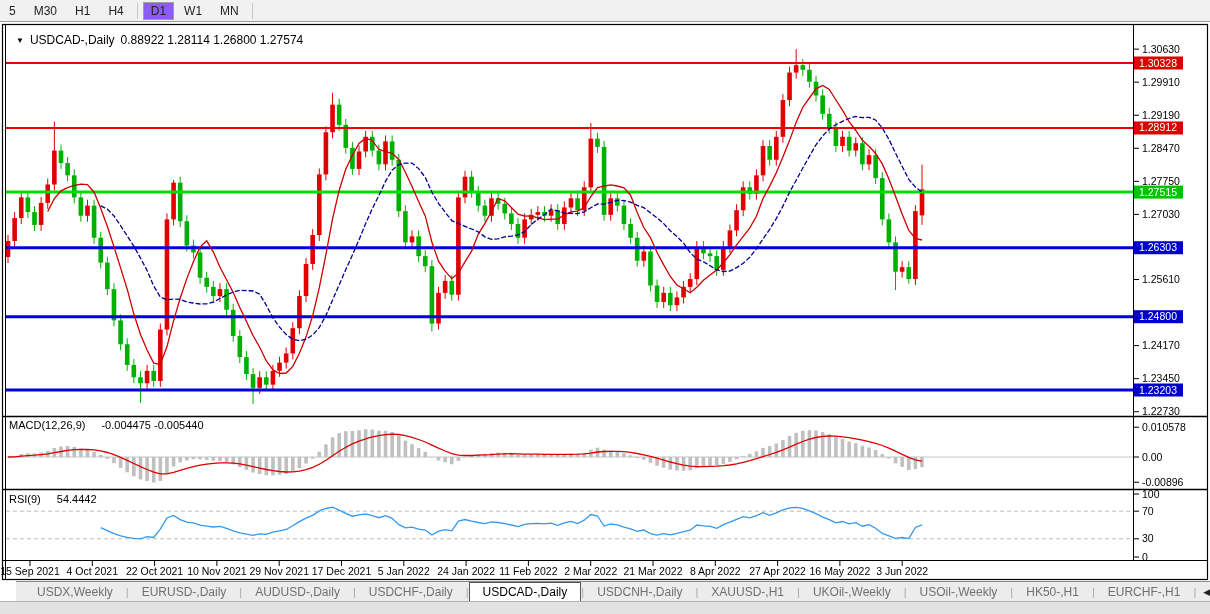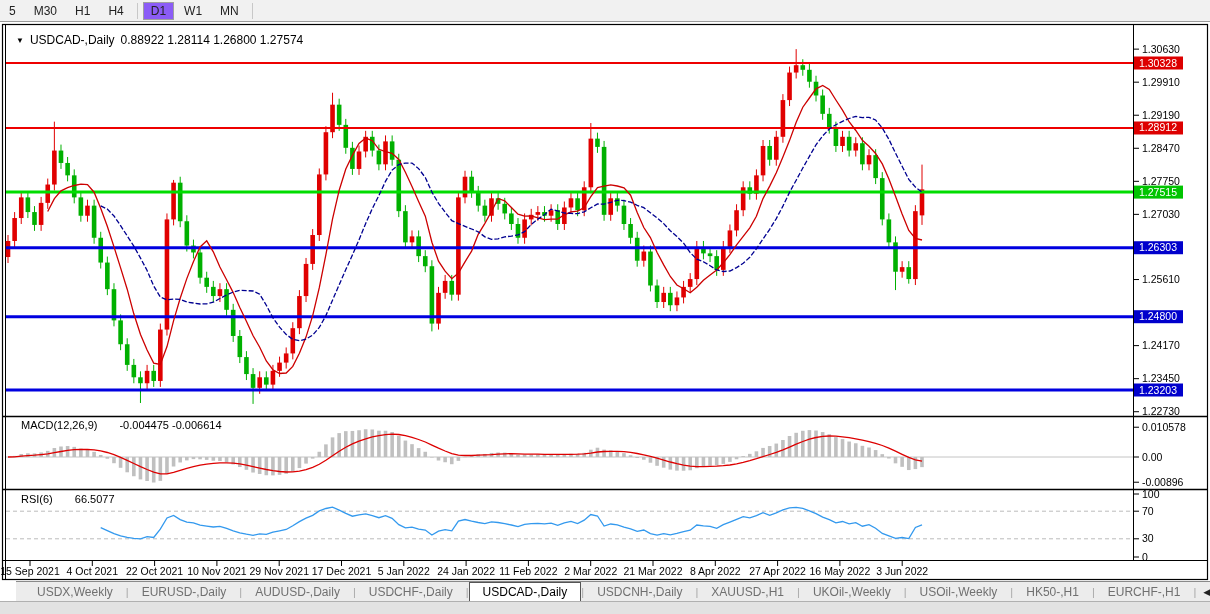--- a/index.html
+++ b/index.html
@@ -8,21 +8,21 @@
   
   .toolbar{position:absolute;left:0;top:0;width:1210px;height:22px;background:#f1f1f1;
            border-bottom:1px solid #9a9a9a;box-sizing:border-box;display:flex;align-items:center;}
   .tfbtn{font-size:12px;color:#222;padding:2px 8px;margin:0 1px;cursor:default;}
   .tfbtn.active{background:#8b5cf6;border:1px solid #a0a0a0;padding:1px 7px;}
   .tfsep{width:1px;height:16px;background:#c8c8c8;margin:0 4px;}
   
   .title-row{position:absolute;left:16px;top:33px;font-size:12px;color:#000;display:flex;align-items:center;gap:6px;z-index:5;}
   .tri{font-size:8px;color:#000;}
   
-  .ind-label{position:absolute;left:21px;font-size:11px;color:#000;z-index:5;display:flex;gap:22px;}
+  .ind-label{position:absolute;left:9px;font-size:11px;color:#000;z-index:5;display:flex;gap:16px;}
   #macd-label{top:419px;}
   #rsi-label{top:493px;}
   
   #chart-svg{position:absolute;left:0;top:0;z-index:1;}
   
   .tabbar{position:absolute;left:16px;top:581px;width:1210px;height:20px;background:#ececec;
           border-top:1px solid #8a8a8a;box-sizing:border-box;display:flex;align-items:stretch;
           padding-left:8px;font-size:12px;color:#707070;}
   .tab{display:flex;align-items:center;padding:0 13px;white-space:nowrap;cursor:default;}
   .tab.active{background:#ffffff;border:1px solid #555;border-bottom:none;color:#000;margin-top:0px;}
@@ -583,25 +583,25 @@
   </svg>
 
 <div class="title-row">
   <span class="tri">▼</span>
   <span>USDCAD-,Daily</span>
   <span>0.88922 1.28114 1.26800 1.27574</span>
 </div>
 
 <div class="ind-label" id="macd-label">
   <span>MACD(12,26,9)</span>
-  <span>-0.004475 -0.006614</span>
+  <span>-0.004475 -0.005440</span>
 </div>
 <div class="ind-label" id="rsi-label">
-  <span>RSI(6)</span>
-  <span>66.5077</span>
+  <span>RSI(9)</span>
+  <span>54.4442</span>
 </div>
 
 <div class="tabbar" id="tabbar">
   <div class="tab">USDX,Weekly</div>
     <div class="tabsep">|</div>
     <div class="tab">EURUSD-,Daily</div>
     <div class="tabsep">|</div>
     <div class="tab">AUDUSD-,Daily</div>
     <div class="tabsep">|</div>
     <div class="tab">USDCHF-,Daily</div>

